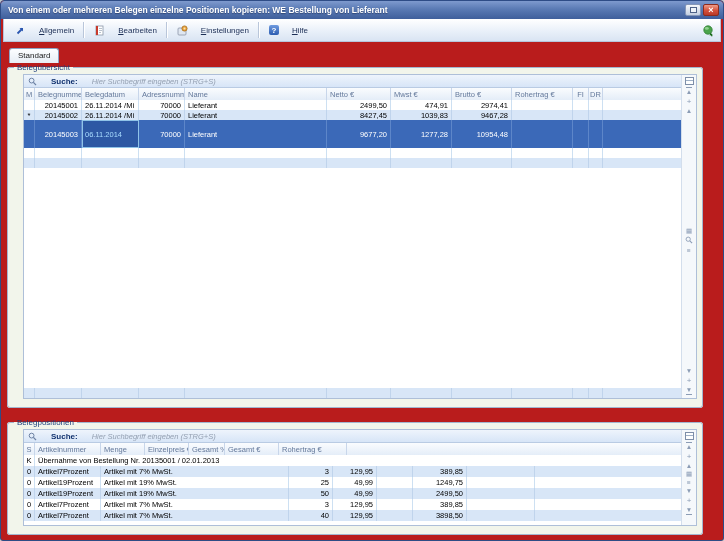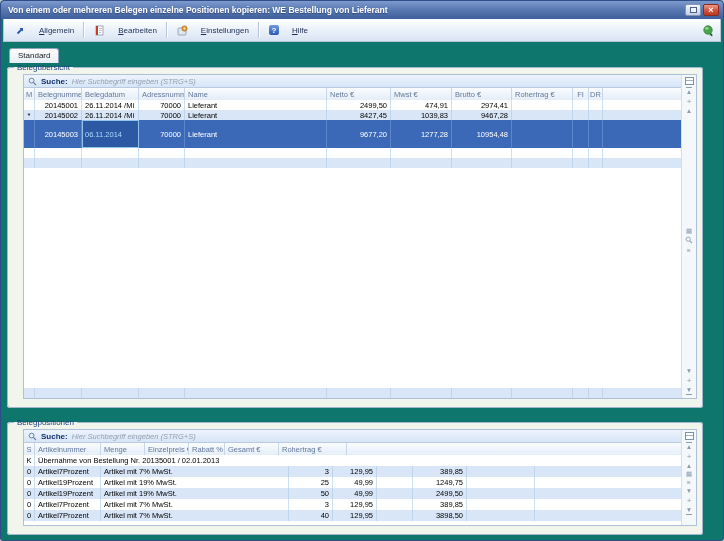--- a/index.html
+++ b/index.html
@@ -1,18 +1,18 @@
 <!DOCTYPE html>
 <html><head>
 <meta charset="utf-8">
 <style>
   * { box-sizing: border-box; }
   body { margin:0; padding:0; background:#c9c9c9; font-family:"Liberation Sans", sans-serif; }
 
-  .window { position:relative; width:724px; height:541px; background:#0f766e;
+  .window { position:relative; width:724px; height:541px; background:#b91c1c;
             border:1px solid #2e4c86; border-radius:4px 4px 3px 3px; overflow:hidden; }
 
   
   .titlebar { height:18px; display:flex; align-items:center; padding:0 4px 0 7px;
               background:linear-gradient(#7e9ace 0%, #5a7ab4 45%, #3f5f9b 100%);
               border-radius:3px 3px 0 0; }
   .title { flex:1; color:#ffffff; font-size:8.5px; font-weight:bold; white-space:nowrap;
            overflow:hidden; text-shadow:0 1px 1px rgba(10,25,60,.45); }
   .winbtns { display:flex; gap:2px; }
   .winbtn { width:16px; height:12px; border-radius:2px; display:flex; align-items:center;
@@ -47,21 +47,21 @@
   #group-overview { height:344px; }
   #group-positions { margin-top:11px; height:116px; }
 
   .gridzone { margin:2px 2px 0 12px; }
   .gridwrap { display:flex; border:1px solid #aebfd8; background:#ffffff; }
   .gridmain { flex:1; display:flex; flex-direction:column; min-width:0; }
   #group-overview .gridwrap { height:325px; }
   #group-positions .gridwrap { height:97px; }
 
   
-  .searchbar { height:13px; display:flex; align-items:center; gap:4px; padding:0 4px;
+  .searchbar { height:13px; display:flex; align-items:center; gap:14px; padding:0 4px;
                background:linear-gradient(#eef4fc,#d7e5f7); border-bottom:1px solid #b9cbe3; }
   .searchlabel { font-size:8px; font-weight:bold; color:#10316e; }
   .searchinput { flex:1; border:none; background:transparent; font-family:"Liberation Sans",sans-serif;
                  font-size:7.5px; color:#333; padding:0; outline:none; }
   .searchinput::placeholder { font-style:italic; color:#94a0b2; }
 
   
   .gridhead, .row { display:flex; align-items:center; flex:0 0 auto; }
   .gridhead { height:12px; background:linear-gradient(#fafcfe,#e4edf8); color:#64799b; }
   .gridhead .c { border-right:1px solid #c8d6ea; height:100%; display:flex; align-items:center; }
@@ -334,21 +334,21 @@
               </span>
               <span class="searchlabel">Suche:</span>
               <input class="searchinput" placeholder="Hier Suchbegriff eingeben (STRG+S)" style="">
             </div>
 
             <div class="gridhead">
               <div class="c s ctr">S</div>
               <div class="c art">Artikelnummer</div>
               <div class="c mg">Menge</div>
               <div class="c ep">Einzelpreis €</div>
-              <div class="c rb">Rabatt %</div>
+              <div class="c rb">Gesamt %</div>
               <div class="c gs">Gesamt €</div>
               <div class="c ro2">Rohertrag €</div>
               <div class="c fill"></div>
             </div>
 
             <div class="row r-white">
               <div class="c s ctr">K</div>
               <div class="c comment">Übernahme von Bestellung Nr. 20135001 / 02.01.2013</div>
             </div>
 

